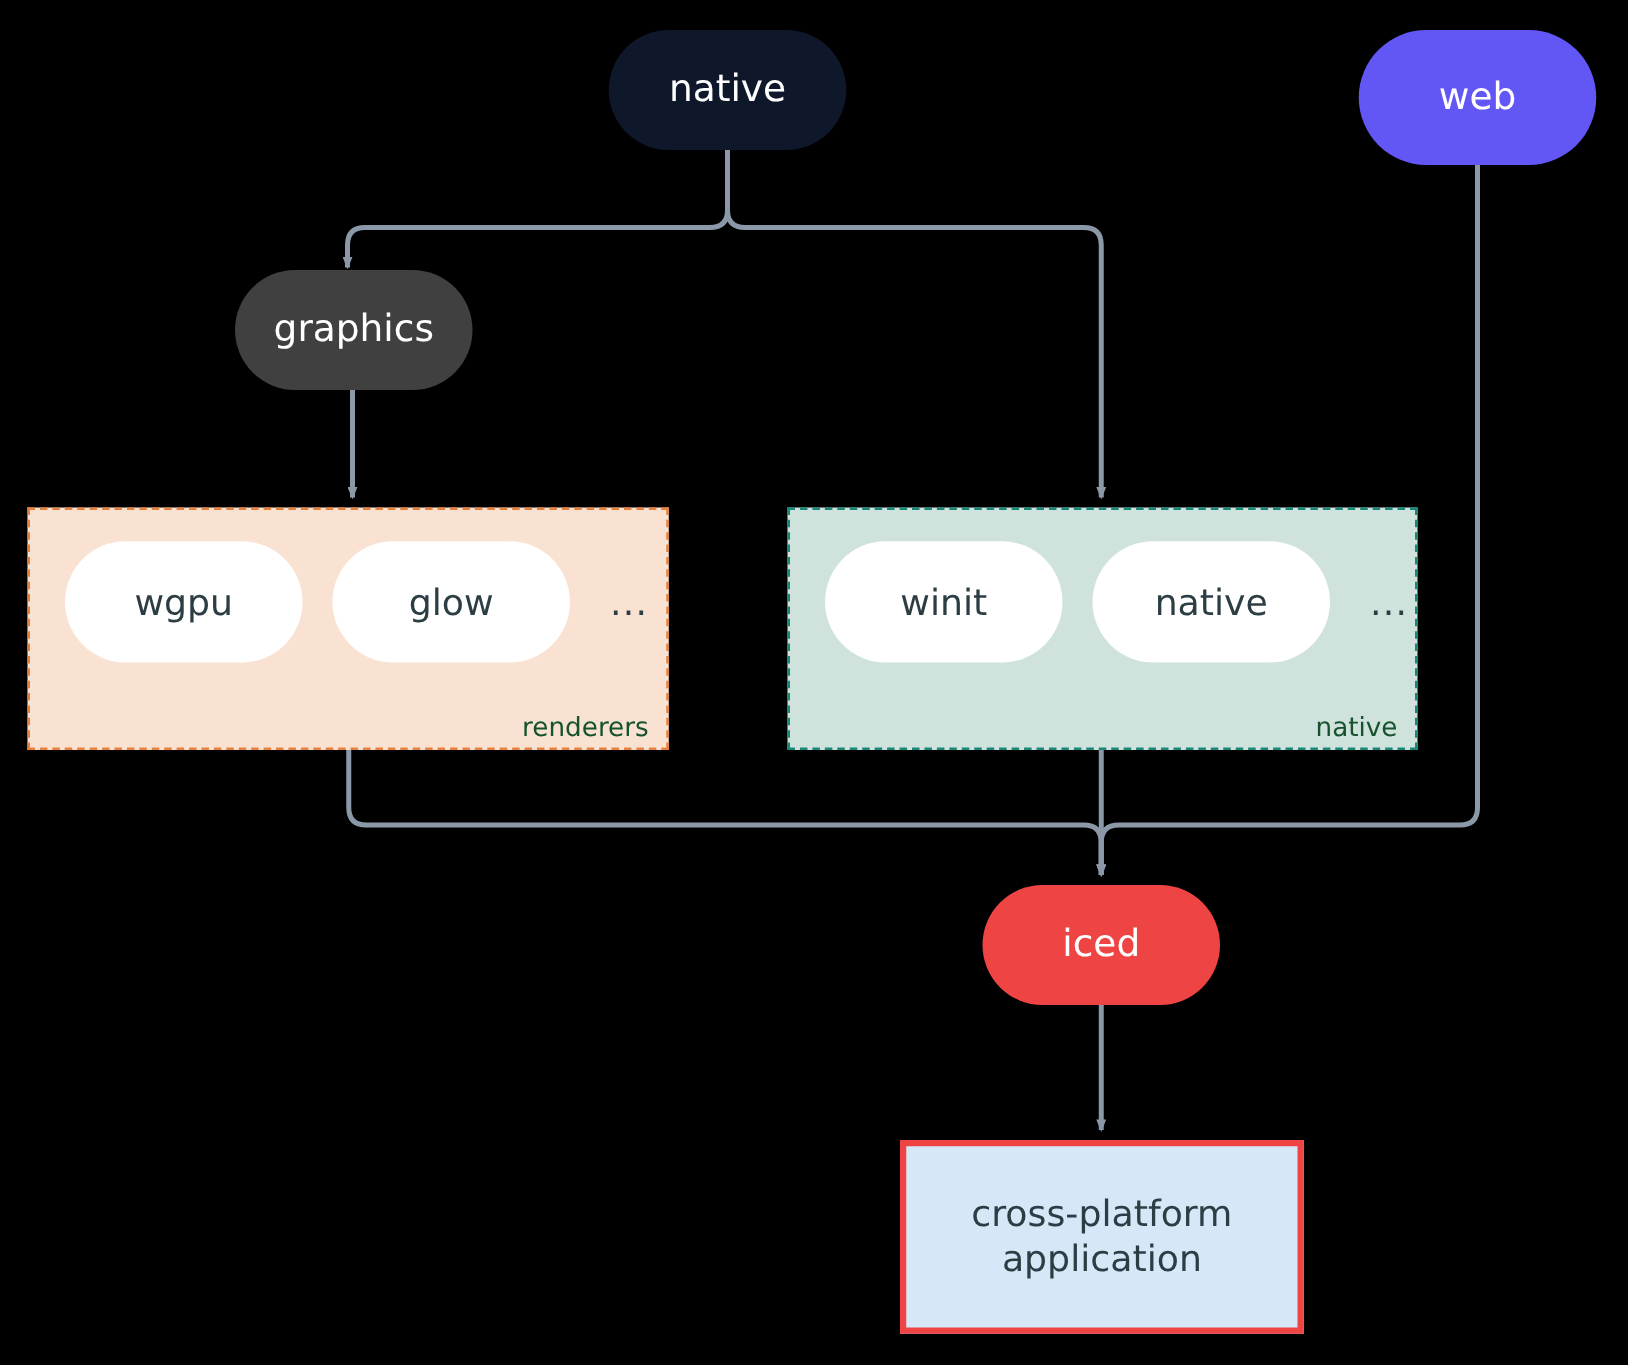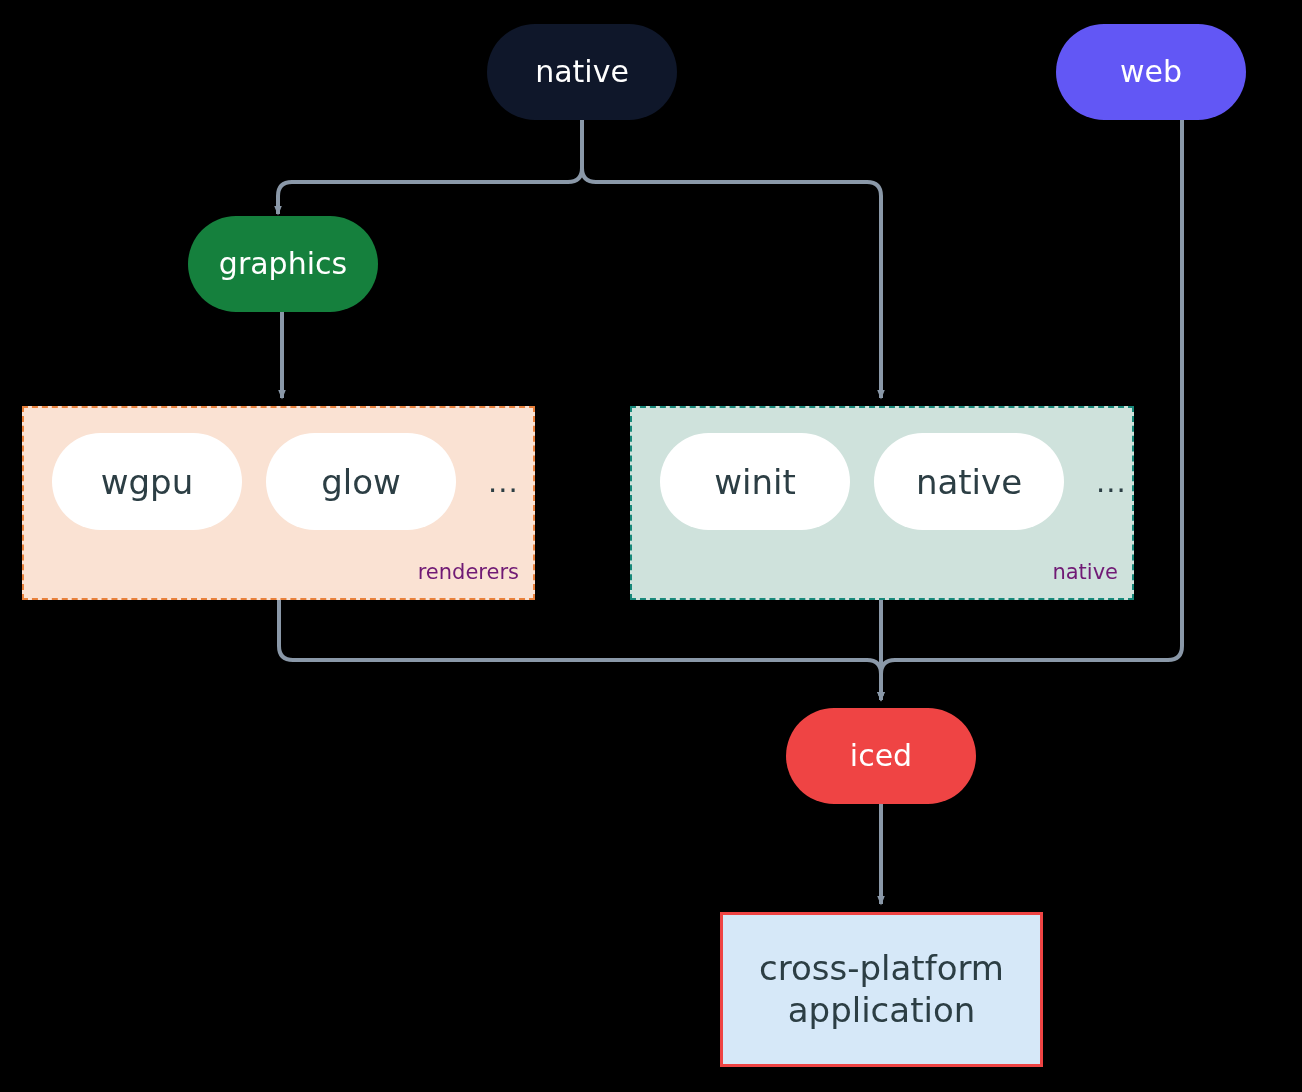--- a/index.html
+++ b/index.html
@@ -39,28 +39,28 @@
     border-radius: 999px;
     color: #ffffff;
     font-size: 30px;
   }
   .node-native {
     left: 487px;  top: 24px;
     width: 190px; height: 96px;
     background: #0f172a;
   }
   .node-web {
-    left: 1056px; top: 24px;
-    width: 190px; height: 96px;
+    left: 1087px; top: 24px;
+    width: 190px; height: 108px;
     background: #6257F5;
   }
   .node-graphics {
     left: 188px;  top: 216px;
     width: 190px; height: 96px;
-    background: #15803d;
+    background: #404040;
   }
   .node-iced {
     left: 786px;  top: 708px;
     width: 190px; height: 96px;
     background: #ef4444;
   }
   
   .subgraph {
     position: absolute;
     box-sizing: border-box;
@@ -75,59 +75,59 @@
   }
   .subgraph-shells {
     left: 630px; top: 406px;
     width: 504px; height: 194px;
     background: #CFE2DC;
     border-color: #18887A;
   }
   .subgraph-label {
     position: absolute;
     right: 14px;
-    bottom: 14px;
+    bottom: 4px;
     font-size: 21px;
-    color: #701a75;
+    color: #14532d;
   }
   .sub-items {
     position: absolute;
     left: 28px;
     top: 25px;
     display: flex;
     align-items: center;
     gap: 24px;
   }
   .sub-pill {
     display: flex;
     align-items: center;
     justify-content: center;
     height: 97px;
     min-width: 190px;
     padding: 0 18px;
     box-sizing: border-box;
     background: #ffffff;
     border-radius: 999px;
     color: #2C3E44;
-    font-size: 34px;
+    font-size: 29px;
   }
   .sub-ellipsis {
     color: #2C3E44;
     font-size: 29px;
     letter-spacing: 1px;
     padding-left: 8px;
   }
   
   .node-app {
     left: 720px; top: 912px;
     width: 323px; height: 155px;
     background: #D6E8F8;
-    border: 3px solid #ef4444;
+    border: 5px solid #ef4444;
     color: #2C3E44;
-    font-size: 34px;
+    font-size: 29px;
     flex-direction: column;
   }
   .node-app .line { display: block; }
 </style>
 </head>
 <body>
 
 <div id="diagram-root">
 
   <svg id="edge-layer" viewBox="0 0 1302 1092" width="1302" height="1092" xmlns="http://www.w3.org/2000/svg">

